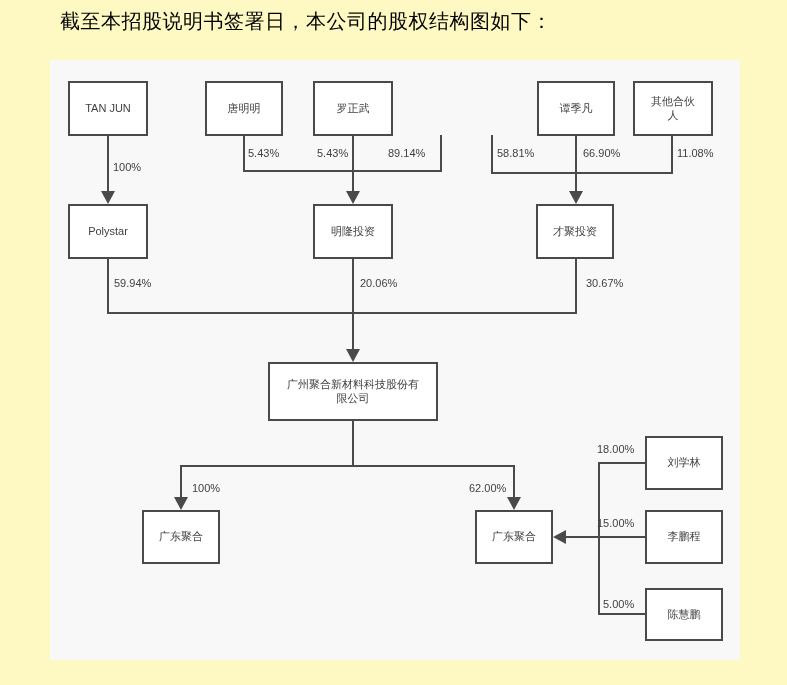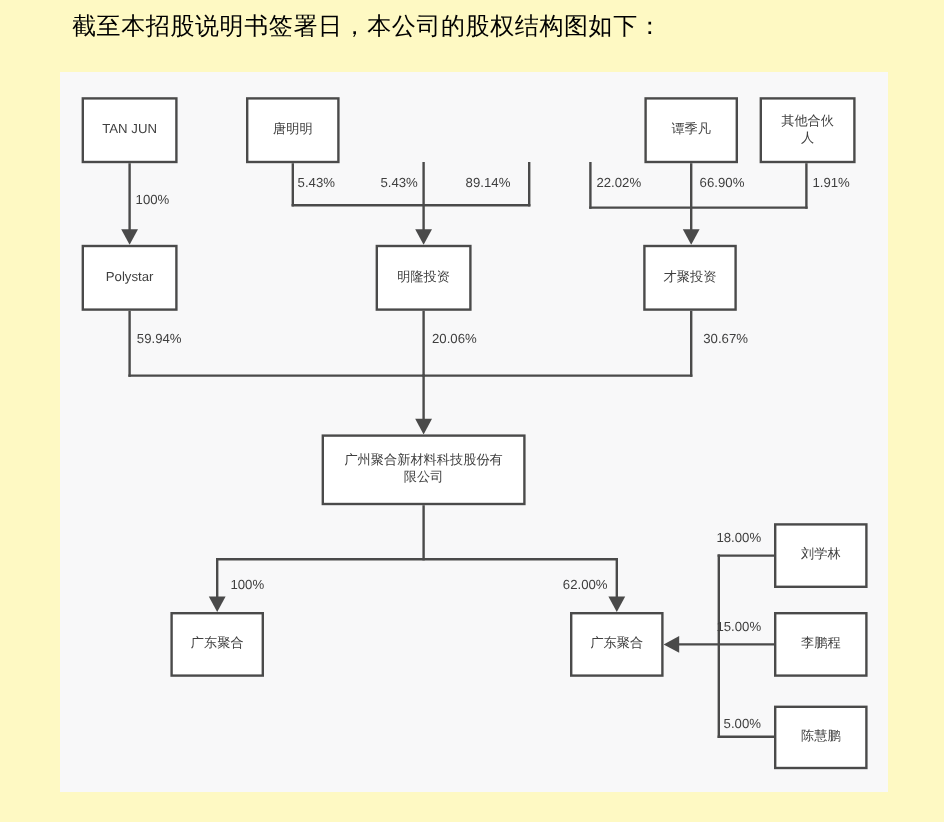--- a/index.html
+++ b/index.html
@@ -58,20 +58,23 @@
         <polygon points="516,470 516,484 503,477"></polygon>
       </g>
     </svg>
 
     <div class="node" style="left:18px;top:21px;width:80px;height:55px">
         <span>TAN JUN</span>
       </div>
     <div class="node" style="left:155px;top:21px;width:78px;height:55px">
         <span>唐明明</span>
       </div>
+    <div class="node" style="left:263px;top:21px;width:80px;height:55px">
+        <span>罗正武</span>
+      </div>
     <div class="node" style="left:487px;top:21px;width:78px;height:55px">
         <span>谭季凡</span>
       </div>
     <div class="node" style="left:583px;top:21px;width:80px;height:55px">
         <span>其他合伙人</span>
       </div>
 
     <div class="node" style="left:18px;top:144px;width:80px;height:55px">
         <span>Polystar</span>
       </div>
@@ -100,23 +103,23 @@
         <span>李鹏程</span>
       </div>
     <div class="node" style="left:595px;top:528px;width:78px;height:53px">
         <span>陈慧鹏</span>
       </div>
 
     <span class="pct" style="left:63px;top:101px">100%</span>
     <span class="pct" style="left:198px;top:87px">5.43%</span>
     <span class="pct" style="left:267px;top:87px">5.43%</span>
     <span class="pct" style="left:338px;top:87px">89.14%</span>
-    <span class="pct" style="left:447px;top:87px">22.02%</span>
+    <span class="pct" style="left:447px;top:87px">58.81%</span>
     <span class="pct" style="left:533px;top:87px">66.90%</span>
-    <span class="pct" style="left:627px;top:87px">1.91%</span>
+    <span class="pct" style="left:627px;top:87px">11.08%</span>
     <span class="pct" style="left:64px;top:217px">59.94%</span>
     <span class="pct" style="left:310px;top:217px">20.06%</span>
     <span class="pct" style="left:536px;top:217px">30.67%</span>
     <span class="pct" style="left:142px;top:422px">100%</span>
     <span class="pct" style="left:419px;top:422px">62.00%</span>
     <span class="pct" style="left:547px;top:383px">18.00%</span>
     <span class="pct" style="left:547px;top:457px">15.00%</span>
     <span class="pct" style="left:553px;top:538px">5.00%</span>
 
   </div>

